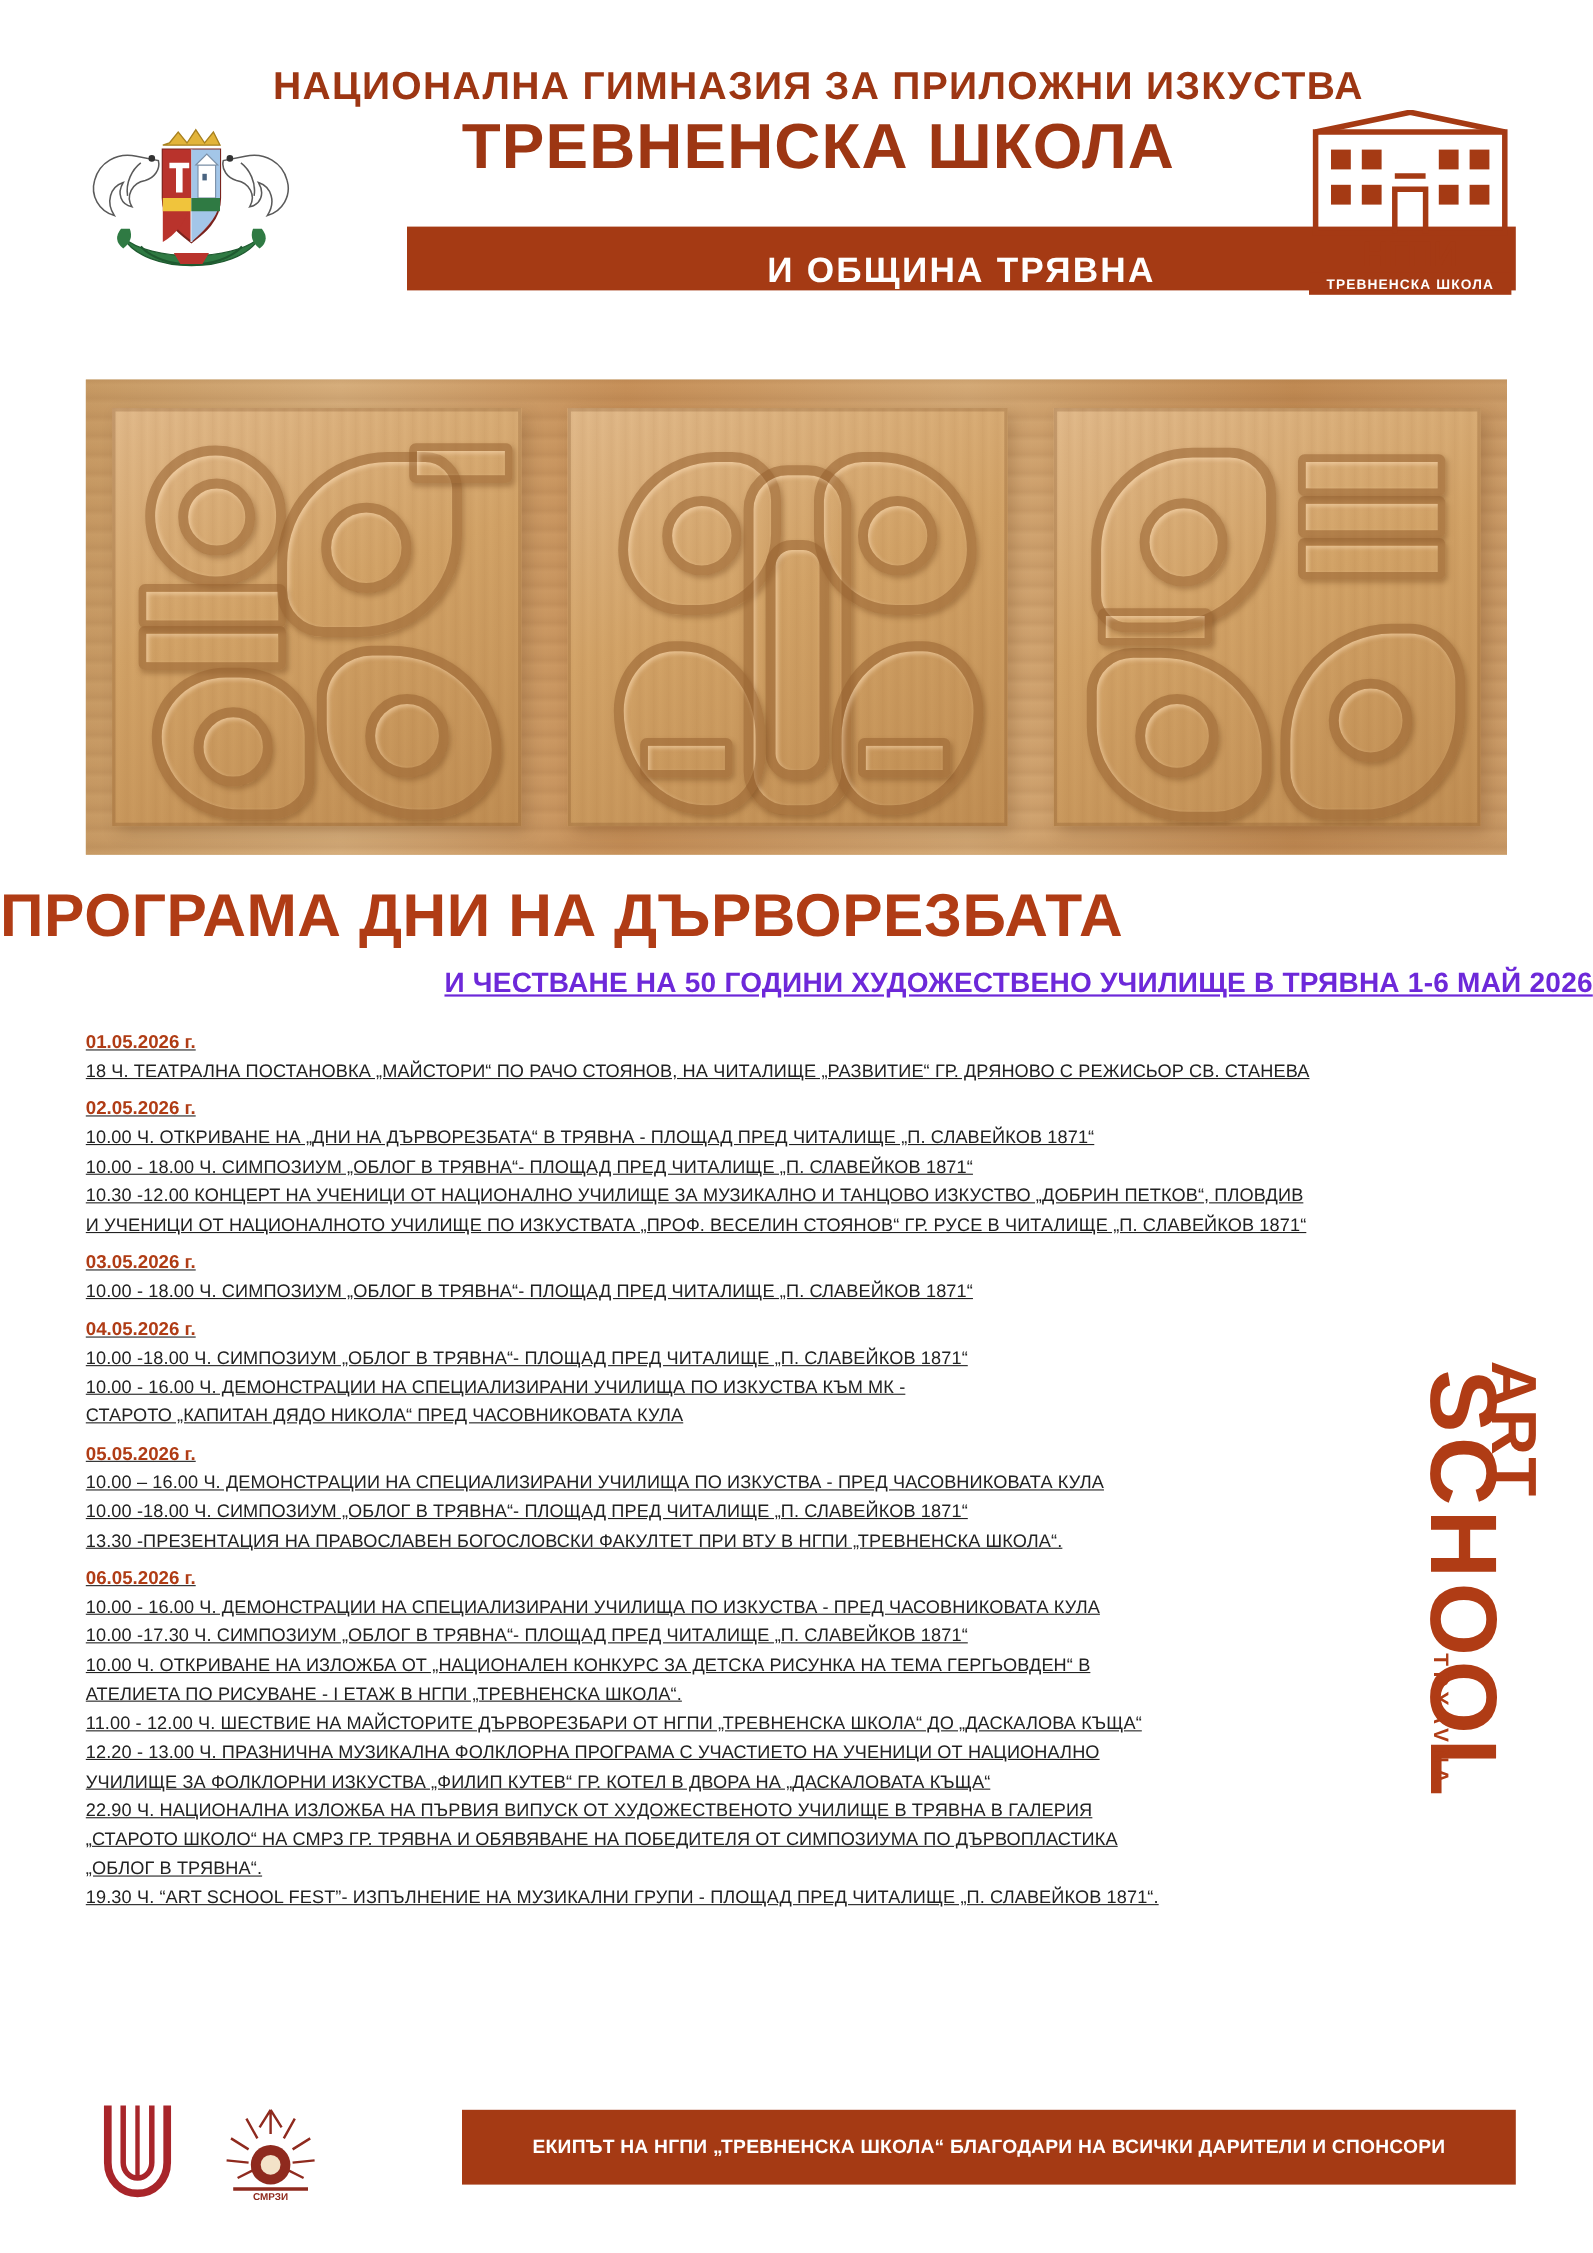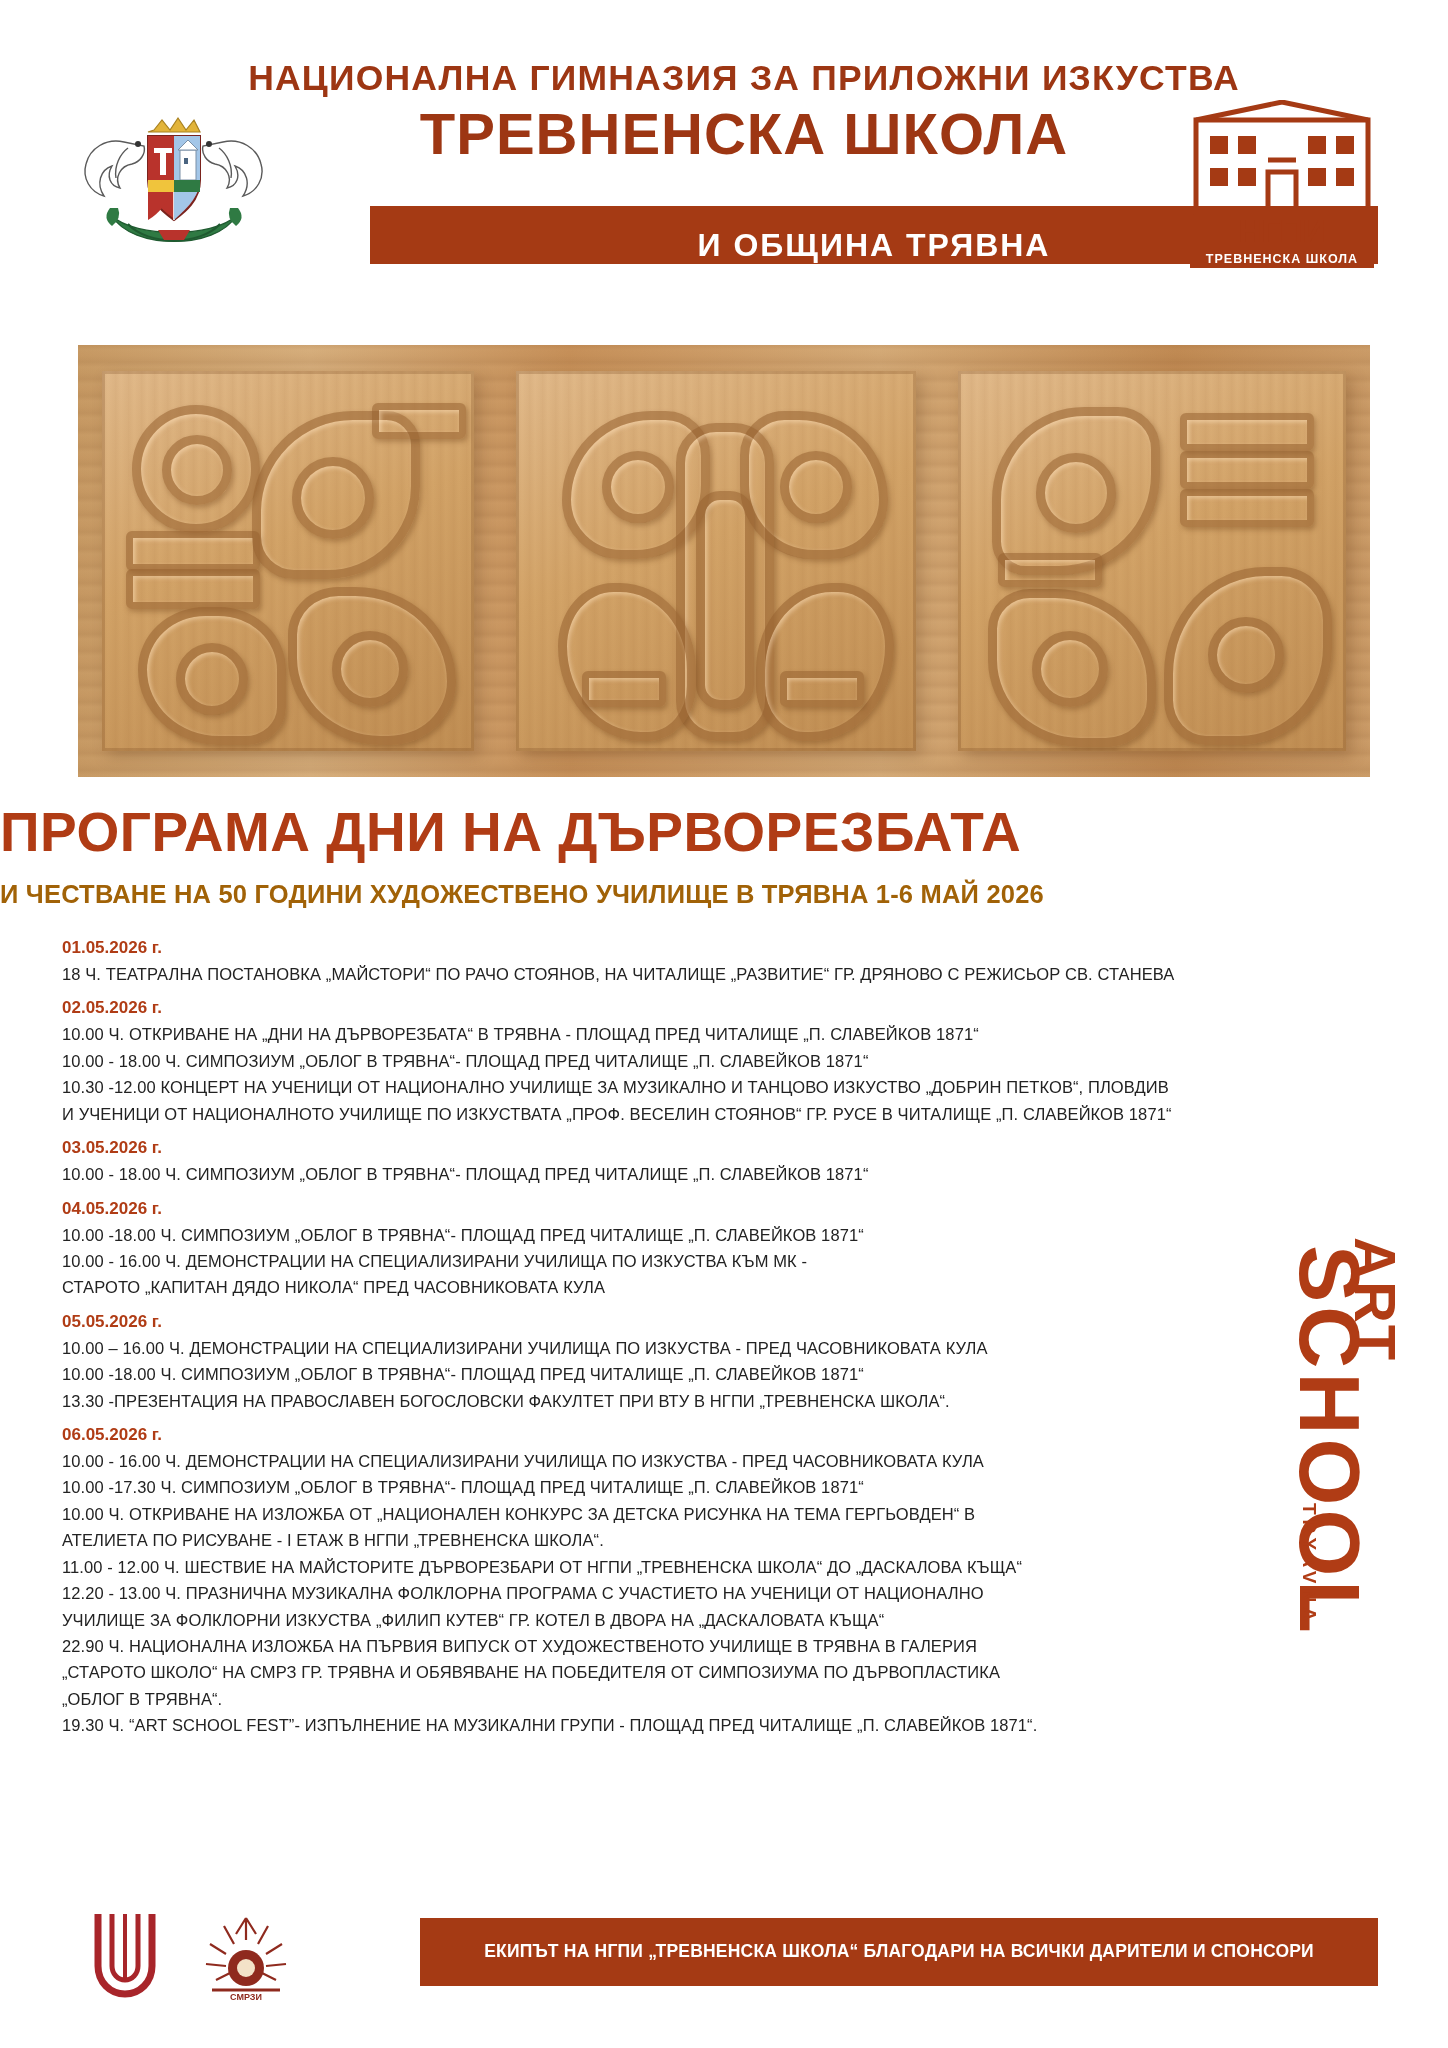--- a/index.html
+++ b/index.html
@@ -144,33 +144,35 @@
     font-size: 55px;
     font-weight: bold;
     color: #b03c15;
     letter-spacing: 0.5px;
   }
   .sub-title {
     position: absolute;
     top: 880px;
     left: 0;
     width: 100%;
-    text-align: left;
+    text-align: right;
     font-size: 25.5px;
     font-weight: bold;
-    color: #a16207;
+    color: #6d28d9;
     letter-spacing: 0.2px;
+    text-decoration: underline;
   }
 
   
   .program {
     position: absolute;
     top: 938px;
-    left: 62px;
+    left: 78px;
     width: 1300px;
+    text-decoration: underline;
   }
   .day-head {
     color: #b03c15;
     font-weight: bold;
     font-size: 17px;
     margin-top: 12px;
     margin-bottom: 5px;
   }
   .day-head:first-child { margin-top: 0; }
   .evt {

